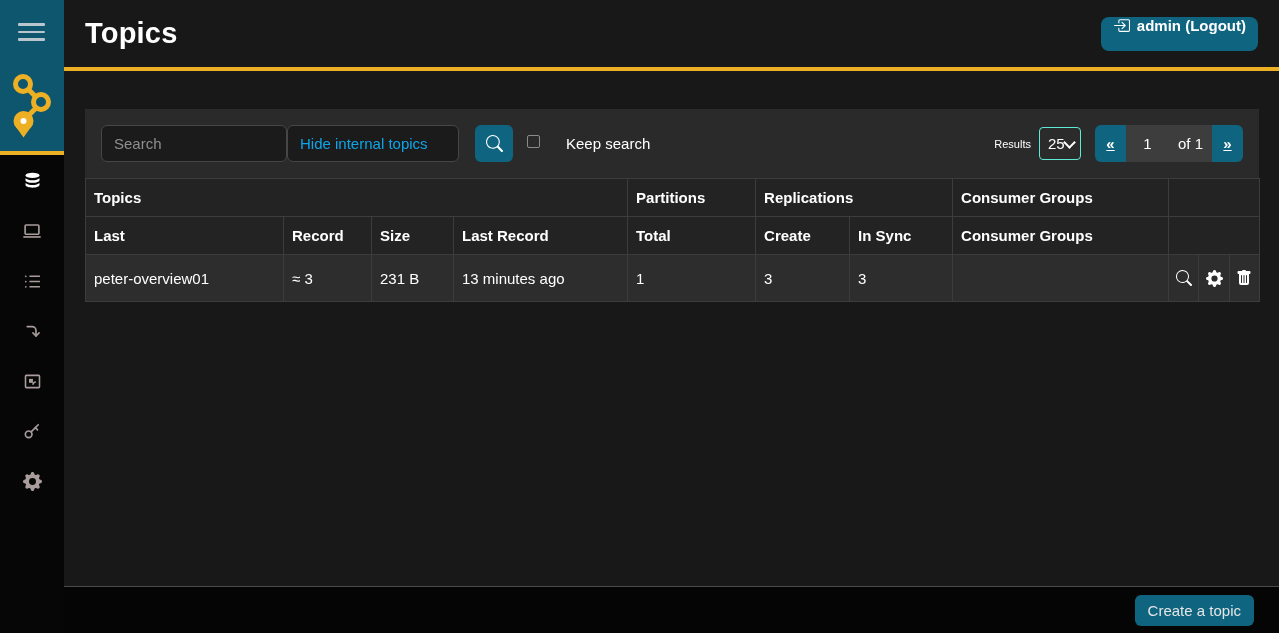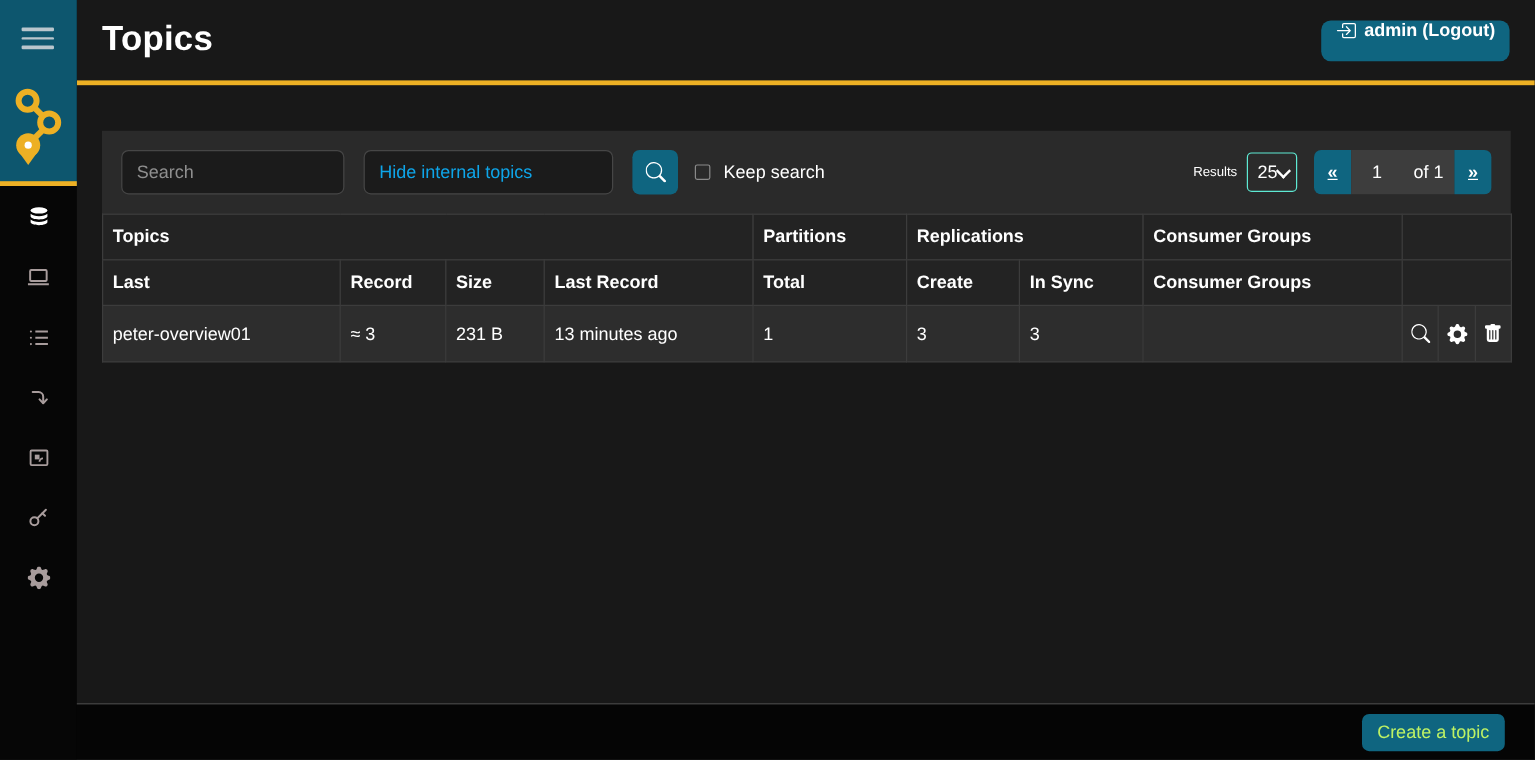--- a/index.html
+++ b/index.html
@@ -25,24 +25,24 @@
   .admin-btn { margin-left:auto; background:#0f6580; color:#fff; border:none; border-radius:8px;
     height:34px; padding:0 12px; font-size:15px; font-weight:600; display:flex; gap:7px;
     font-family:inherit; cursor:pointer; }
   
   .panel { margin:38px 20px 0 21px; background:#2a2a2a; }
   .toolbar { display:flex; align-items:center; padding:16px; }
   .tb-input { background:#1b1b1b; border:1px solid #464646; border-radius:6px; height:37px;
     color:#0ea5e9; font-size:15px; padding:0 12px; font-family:inherit; }
   .tb-input::placeholder { color:#8f8f8f; }
   .search-input { width:186px; }
-  .filter-input { width:208px; margin-left:16px; }
+  .filter-input { width:172px; }
   .search-btn { width:38px; height:37px; margin-left:16px; background:#0f6580; border:none; border-radius:6px;
     display:flex; align-items:center; justify-content:center; cursor:pointer; color:#fff; }
-  .keep-search { display:flex; align-items:center; margin-left:14px; gap:11px; font-size:15px; font-weight:500; }
+  .keep-search { display:flex; align-items:flex-start; margin-left:14px; gap:26px; font-size:15px; font-weight:500; }
   .keep-search input { appearance:none; width:13px; height:13px; border:1px solid #8a8a8a; border-radius:2px;
     background:transparent; cursor:pointer; }
   .results-label { margin-left:auto; font-size:11px; font-weight:400; }
   .select-wrap { position:relative; margin-left:8px; }
   .page-size-select { appearance:none; width:42px; height:33px; background:#2b2b2b; border:1px solid #5eead4;
     border-radius:4px; color:#fff; font-size:15px; padding:0 0 0 8px; font-family:inherit; cursor:pointer; }
   .select-wrap::after { content:""; position:absolute; right:7px; top:11px; width:7px; height:7px;
     border-right:2px solid #fff; border-bottom:2px solid #fff; transform:rotate(45deg); pointer-events:none; }
   .pagination { display:flex; margin-left:14px; height:37px; border-radius:6px; overflow:hidden; }
   .page-btn { width:31px; background:#0f6580; color:#fff; border:none; font-size:15px; font-weight:700;
@@ -56,21 +56,21 @@
   thead tr { height:38px; }
   thead th { background:#232323; font-weight:700; }
   tbody tr { height:47px; background:#2d2d2d; cursor:pointer; }
   td.actions-cell { padding:0; }
   .actions { display:flex; height:46px; }
   .action { flex:1; display:flex; align-items:center; justify-content:center; color:#fff; cursor:pointer; }
   .action + .action { border-left:1px solid #3c3c3c; }
   
   .footer { position:absolute; left:0; right:0; bottom:0; height:47px; background:#050505;
     border-top:1px solid #4a4a4a; display:flex; align-items:center; justify-content:flex-end; padding-right:25px; }
-  .create-btn { background:#0f6580; color:#bef264; border:none; border-radius:6px; height:31px; padding:0 13px;
+  .create-btn { background:#0f6580; color:#e5e5e5; border:none; border-radius:6px; height:31px; padding:0 13px;
     font-size:15px; font-weight:500; font-family:inherit; cursor:pointer; }
   svg { display:block; }
 </style>
 </head>
 <body>
 
 <aside class="sidebar">
   <div class="sidebar-top">
     <button class="hamburger">
       <span></span>

